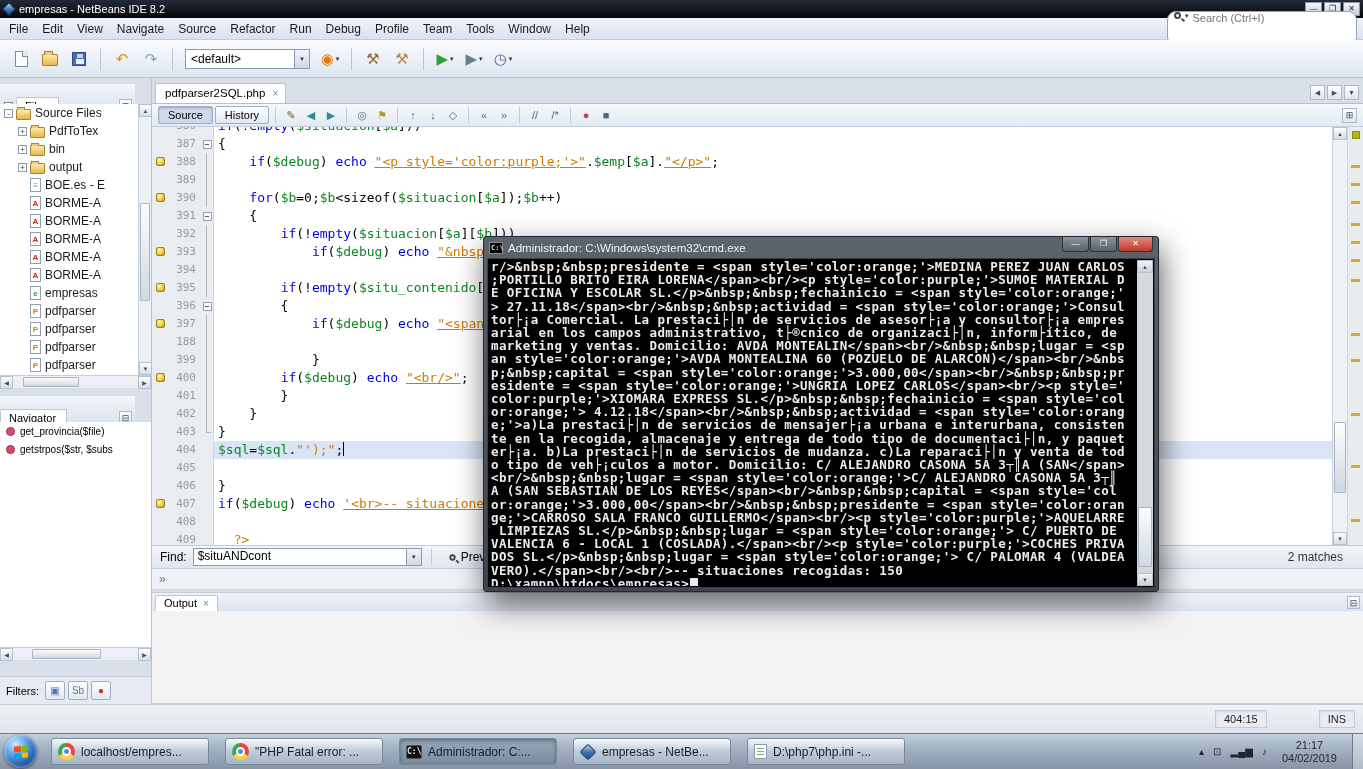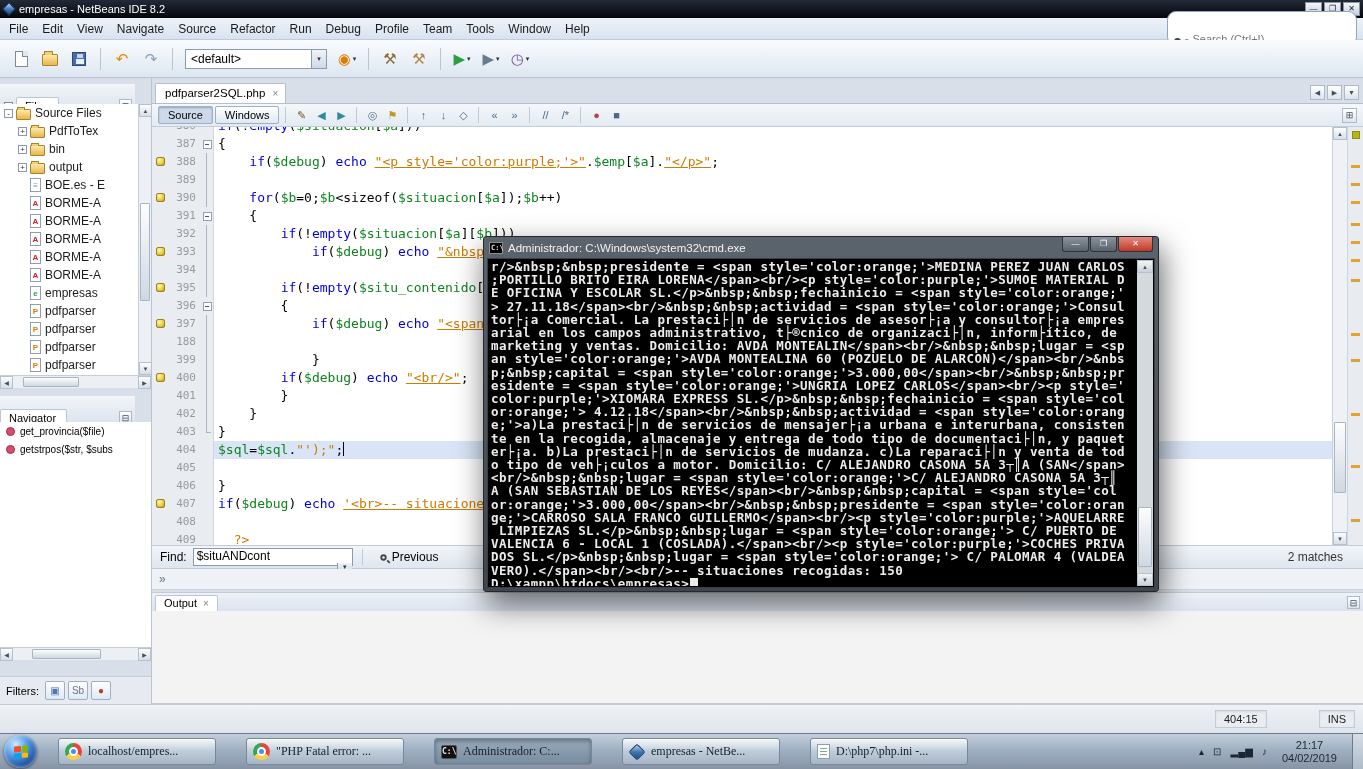--- a/index.html
+++ b/index.html
@@ -16,36 +16,36 @@
   .tb-btn { width:17px; height:14px; background:linear-gradient(#f4f6f9,#c6cfdc);
     border:1px solid #8b94a3; font-size:8px; line-height:12px; text-align:center; color:#222; }
 
   
   .menubar { position:absolute; left:0; top:18px; right:0; height:22px;
     background:linear-gradient(#eef3f9,#d8e2ef); border-bottom:1px solid #c2cddc;
     display:flex; align-items:center; padding-left:2px; color:#1a1a1a; z-index:5;}
   .menus { display:flex; }
   .menu-item { padding:3px 7px;text-align:center; }
   .search-box { margin-left:auto; margin-right:6px; width:190px; height:35px; background:#fff;
-    border:1px solid #93a5bd; border-radius:9px; display:flex; align-items:flex-end; padding:0 6px; gap:4px;}
+    border:1px solid #93a5bd; border-radius:9px; display:flex; align-items:flex-start; padding:0 6px; gap:4px;}
   .mag-icon { width:7px; height:7px; border:2px solid #444; border-radius:50%; position:relative; flex:none;}
   .mag-icon::after { content:""; position:absolute; left:5px; top:5px; width:4px; height:2px; background:#444; transform:rotate(45deg);}
   .mini-arr { font-size:7px; color:#333; }
   .search-box input { border:none; outline:none; flex:1; font-size:11px; color:#666; background:transparent;
     font-family:"Liberation Sans",sans-serif; }
 
   
   .toolbar { position:absolute; left:0; top:40px; right:0; height:38px;
     background:linear-gradient(#fafcfe,#dde6f1); border-bottom:1px solid #b9c4d4;
     display:flex; align-items:center; padding:0 8px; gap:3px; z-index:5;}
   .tool-btn { height:26px; min-width:26px; border:1px solid transparent; border-radius:2px;
     display:flex; align-items:center; justify-content:center; font-size:15px; gap:1px;}
   .tool-sep { width:1px; height:22px; background:#b9c4d4; margin:0 5px; }
   .dd-arr { font-size:7px; color:#333; margin-left:1px; }
-  .combo { width:142px; height:20px; background:#fff; border:1px solid #8a9ab0;
+  .combo { width:125px; height:20px; background:#fff; border:1px solid #8a9ab0;
     display:flex; align-items:center; font-size:12px; padding-left:5px; margin:0 4px;}
   .combo-val { flex:1; }
   .combo-arr { width:15px; height:18px; background:linear-gradient(#f0f4f9,#cfd9e6);
     border-left:1px solid #8a9ab0; font-size:7px; display:flex; align-items:center; justify-content:center; color:#333;}
   .ic-newfile { width:13px; height:16px; background:#fff; border:1px solid #7e8a99; position:relative;}
   .ic-newfile::after { content:""; position:absolute; right:-1px; top:-1px; width:5px; height:5px;
     background:#dde6f1; border-left:1px solid #7e8a99; border-bottom:1px solid #7e8a99;}
   .ic-folder-tool { width:16px; height:12px; background:linear-gradient(#ffe9a8,#e8b64c);
     border:1px solid #a88430; border-radius:1px; position:relative; margin-top:3px;}
   .ic-folder-tool::before { content:""; position:absolute; top:-4px; left:1px; width:7px; height:3px;
@@ -155,21 +155,21 @@
   .ed-vscroll .sb-btn { width:14px; }
   .t-ed { left:1px; right:1px; top:72%; height:18%; }
   .stripe { position:absolute; left:1347px; top:127px; width:16px; height:418px; background:#e8ebef;
     border-left:1px solid #cdd5de; z-index:3;}
   .stripe-status { position:absolute; top:4px; left:4px; width:8px; height:8px; background:#b5b618; border:1px solid #8e8f12;}
   .smark { position:absolute; left:3px; width:9px; height:3px; background:#e0a32e; }
 
   .find-bar { position:absolute; left:152px; top:545px; right:0; height:24px;
     background:linear-gradient(#f2f5f9,#dfe6ef); border-top:1px solid #c2ccd9; border-bottom:1px solid #c2ccd9;
     display:flex; align-items:center; padding:0 8px; gap:6px; z-index:3;}
-  .find-combo { width:160px; height:18px; background:#fff; border:1px solid #8a9ab0; display:flex; align-items:flex-end;flex-direction:column;}
+  .find-combo { width:229px; height:18px; background:#fff; border:1px solid #8a9ab0; display:flex; align-items:flex-start;}
   .find-input { border:none; outline:none; flex:1; font-size:12px; padding-left:4px;
     font-family:"Liberation Sans",sans-serif; background:transparent;}
   .combo-arr2 { width:15px; height:16px; background:linear-gradient(#f0f4f9,#cfd9e6); border-left:1px solid #8a9ab0;
     font-size:7px; display:flex; align-items:center; justify-content:center; color:#333;}
   .fsep { width:1px; height:16px; background:#becada; margin:0 3px;}
   .prev-btn { display:flex; align-items:center; gap:5px; padding:2px 8px; }
   .mag-sm { transform:scale(.9); }
   .matches { margin-left:auto; padding-right:12px; color:#333; }
 
   .breadcrumb { position:absolute; left:152px; top:569px; right:0; height:21px; background:#eef1f5;
@@ -220,24 +220,24 @@
     background:linear-gradient(#c3cfdb,#9fb0c2 45%,#8794a6); border-top:1px solid #6b7b8d;
     display:flex; align-items:center; z-index:60; padding-left:4px;}
   .start-orb { width:33px; height:33px; border-radius:50%; flex:none; margin-right:6px;
     background:radial-gradient(circle at 35% 28%,#cfe8ff 0%,#5aa0e8 35%,#1d4f9e 70%,#0c2d66 100%);
     box-shadow:inset 0 0 4px rgba(255,255,255,.7), 0 1px 3px rgba(0,0,0,.5);
     display:flex; align-items:center; justify-content:center;}
   .orb-flag { width:14px; height:12px; display:grid; grid-template-columns:1fr 1fr; gap:1px; transform:skewY(-4deg);}
   .orb-flag span { border-radius:1px; }
   .of1 { background:#f25022; } .of2 { background:#7fba00; } .of3 { background:#00a4ef; } .of4 { background:#ffb900; }
   .task-btns { display:flex; height:100%; align-items:center; }
-  .task-btn { width:158px; height:27px; margin:0 15px; border:1px solid #77889b; border-radius:3px;
+  .task-btn { width:158px; height:27px; margin:0 8px; border:1px solid #77889b; border-radius:3px;
     background:linear-gradient(rgba(255,255,255,.85),rgba(216,228,239,.55) 50%,rgba(190,205,220,.5));
     display:flex; align-items:center; gap:6px; padding:0 6px; font-size:12px; color:#14202c;
-    box-shadow:inset 0 1px 0 rgba(255,255,255,.7);font-family:Liberation Serif, serif;}
+    box-shadow:inset 0 1px 0 rgba(255,255,255,.7);}
   .task-btn.active { background:linear-gradient(rgba(150,168,186,.95),rgba(118,138,158,.9));
     box-shadow:inset 0 2px 4px rgba(0,0,0,.35);}
   .task-label { white-space:nowrap; overflow:hidden; flex:1; }
   .tic { flex:none; }
   .ic-chrome { width:17px; height:17px; border-radius:50%; position:relative;
     background:conic-gradient(#e8453c 0 120deg,#ffce44 120deg 240deg,#36a852 240deg 360deg);}
   .ic-chrome::after { content:""; position:absolute; left:4px; top:4px; right:4px; bottom:4px;
     border-radius:50%; background:#4a90e2; border:2px solid #fff;}
   .ic-cmdt { width:16px; height:14px; background:#111; border:1px solid #555; border-radius:2px;
     color:#e8e8e8; font:bold 8px/12px "DejaVu Sans Mono",monospace; text-align:center;}
@@ -487,21 +487,21 @@
     </span>
     <span class="tab-row-btns" id="tabRowBtns">
         <span class="trb">◀</span>
         <span class="trb">▶</span>
         <span class="trb">▼</span>
       </span>
   </div>
 
   <div class="etoolbar">
     <span class="vbtn active">Source</span>
-    <span class="vbtn">Windows</span>
+    <span class="vbtn">History</span>
     <span class="esep"></span>
     <span id="editorIcons" style="display:flex;align-items:center;gap:2px">
         <span class="eicon">
           <span style="color: rgb(122, 92, 46);">✎</span>
         </span>
         <span class="eicon">
           <span style="color: rgb(46, 139, 158);">◀</span>
         </span>
         <span class="eicon">
           <span style="color: rgb(46, 139, 158);">▶</span>

